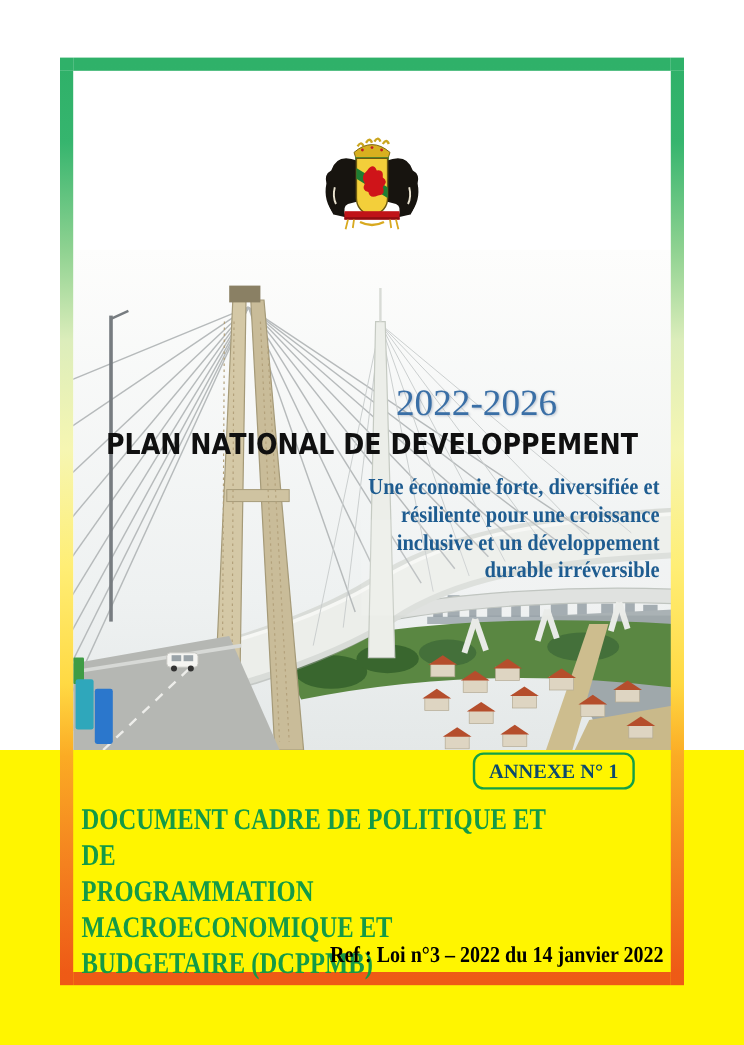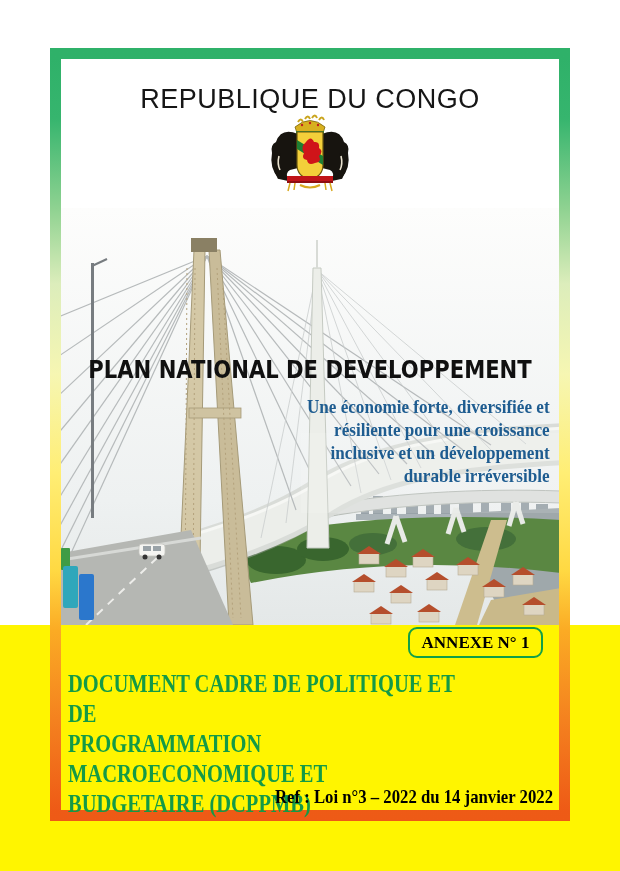--- a/index.html
+++ b/index.html
@@ -33,24 +33,24 @@
   .plan-title{position:absolute;left:0;top:356px;width:620px;text-align:center;z-index:3;
               font-family:"DejaVu Sans",sans-serif;font-weight:bold;font-size:24px;color:#101010;
               transform:scaleX(.88);transform-origin:50% 0;}
 
   .tagline{position:absolute;right:70px;top:395px;z-index:3;text-align:right;
            font-weight:bold;font-size:19px;line-height:23px;color:#1e5c90;
            transform:scaleX(.9);transform-origin:100% 0;}
 
   .band{position:absolute;left:0;top:625px;width:620px;height:246px;background:#fff500;z-index:2;}
 
-  .annexe{position:absolute;left:408px;top:627px;width:135px;height:31px;box-sizing:border-box;
+  .annexe{position:absolute;left:394px;top:627px;width:135px;height:31px;box-sizing:border-box;
           border:2px solid #12a047;border-radius:9px;z-index:6;
           display:flex;align-items:center;justify-content:center;
-          font-weight:bold;font-size:17px;color:#000000;}
+          font-weight:bold;font-size:17px;color:#0c4a6e;}
 
   .doc-title{position:absolute;left:68px;top:669px;width:500px;z-index:6;
              font-weight:bold;font-size:25px;line-height:30px;color:#149a46;
              transform:scaleX(.82);transform-origin:0 0;}
 
   .ref{position:absolute;right:67px;top:786px;z-index:6;font-weight:bold;font-size:19px;color:#000;
        transform:scaleX(.88);transform-origin:100% 0;white-space:nowrap;}
 </style>
 </head>
 <body>
@@ -192,21 +192,20 @@
       <path d="M31,58 l15,-7" stroke="#777c80" stroke-width="2" fill="none"></path>
 
       <rect x="240" y="225" width="260" height="80" fill="#ffffff" opacity="0.12"></rect>
     </svg>
   </div>
 
   <div class="band"></div>
 
   <div class="frame"></div>
 
-  <div class="country">REPUBLIQUE DU CONGO</div>
 
   <div class="arms">
     <svg width="96" height="78" viewBox="0 0 96 78">
 
       <path d="M33,13 q15,-13 30,0 l-2,6 h-26 z" fill="#d8b01f" stroke="#7a6410" stroke-width="0.8"></path>
       <path d="M36,8 q3,-5 5,0 M43,5 q3,-5 5,0 M50,4 q3,-5 5,0 M57,6 q3,-5 5,0" stroke="#caa51f" stroke-width="2" fill="none"></path>
       <circle cx="40" cy="11" r="1.2" fill="#c02020"></circle>
         <circle cx="48" cy="9" r="1.2" fill="#c02020"></circle>
       <circle cx="56" cy="11" r="1.2" fill="#c02020"></circle>
       <rect x="34" y="17" width="28" height="3" fill="#2f8a3a"></rect>
@@ -228,20 +227,21 @@
       <path d="M44,28 q5,-7 8,0 q6,-1 5,6 q5,3 0,8 q3,6 -4,7 q-7,3 -8,-3 q-6,-1 -3,-7 q-4,-6 2,-11 z" fill="#cf1419"></path>
 
       <rect x="25" y="62" width="46" height="7" fill="#c01318"></rect>
       <rect x="25" y="67" width="46" height="2" fill="#8e0d11"></rect>
       <path d="M28,69 l-2,8 M33,69 l-1,7 M63,69 l1,7 M68,69 l2,8" stroke="#d8a91f" stroke-width="1.5" fill="none"></path>
       <path d="M38,71 q10,5 20,0" stroke="#d8a91f" stroke-width="2" fill="none"></path>
     </svg>
   </div>
 
 
+  <div class="period">2022-2026</div>
 
   <div class="plan-title">PLAN NATIONAL DE DEVELOPPEMENT</div>
 
   <div class="tagline">
     <div>Une économie forte, diversifiée et</div>
     <div>résiliente pour une croissance</div>
     <div>inclusive et un développement</div>
     <div>durable irréversible</div>
   </div>
 

